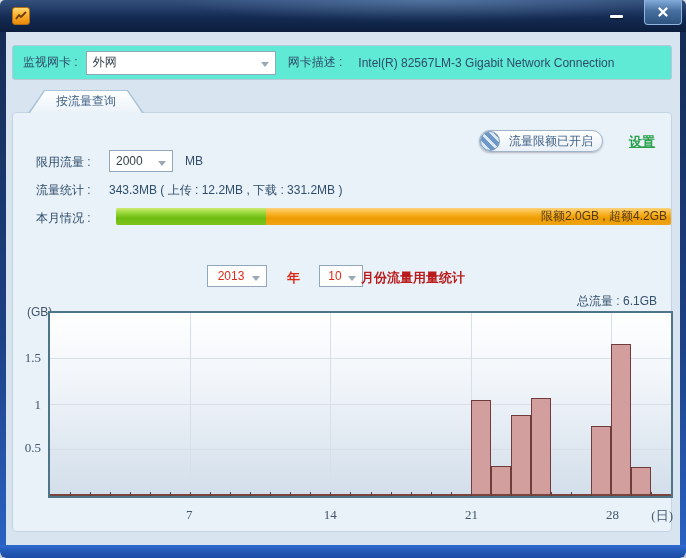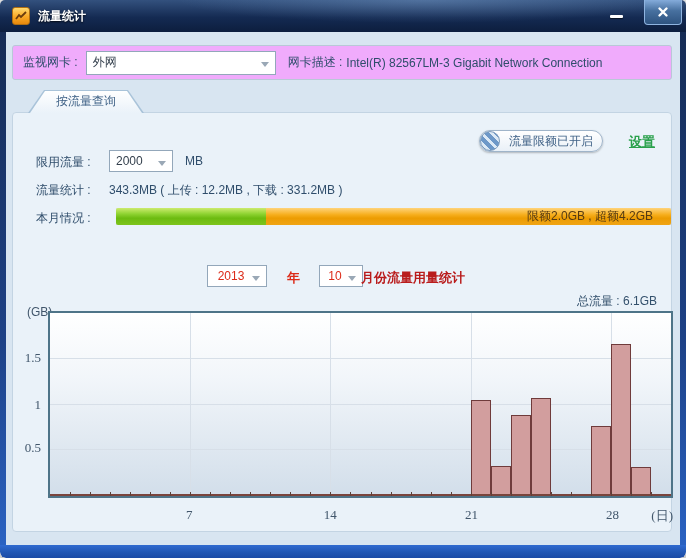--- a/index.html
+++ b/index.html
@@ -25,31 +25,31 @@
   .win-title{position:absolute;left:38px;top:0;height:32px;line-height:32px;color:#ffffff;
     font-size:12px;font-weight:bold;text-shadow:0 1px 2px rgba(0,0,0,.8);}
   .btn-min{position:absolute;right:58px;top:8px;width:24px;height:16px;cursor:default;
     display:flex;align-items:center;justify-content:center;}
   .btn-min .dash{width:13px;height:3px;background:#fff;border-radius:1px;box-shadow:0 1px 1px rgba(0,0,0,.6);}
   .btn-close{position:absolute;right:4px;top:0;width:38px;height:25px;border-radius:0 0 4px 4px;
     background:linear-gradient(180deg,#84abda 0%,#47709f 45%,#2e5380 100%);
     border:1px solid #8fb4e0;border-top:none;display:flex;align-items:center;justify-content:center;}
 
   
-  .toolbar{position:absolute;left:6px;top:13px;width:660px;height:35px;background:#f0abfc;
+  .toolbar{position:absolute;left:6px;top:13px;width:660px;height:35px;background:#5eead4;
     border:1px solid #b9c8d7;border-radius:3px;display:flex;align-items:center;}
   .lbl{color:#2f4d6b;font-size:12px;}
   .select{position:relative;height:24px;background:#ffffff;border:1px solid #93a7ba;
     display:flex;align-items:center;padding:0 18px 0 6px;font-size:12px;color:#333f4c;}
   .select .arrow{position:absolute;right:6px;top:10px;width:0;height:0;
     border-left:4px solid transparent;border-right:4px solid transparent;border-top:5px solid #9aa8b6;}
   .nic-select{width:190px;margin-left:8px;}
   .toolbar .lbl.first{margin-left:10px;}
   .desc-label{margin-left:12px;}
-  .desc-value{color:#2f4d6b;font-size:12px;margin-left:4px;}
+  .desc-value{color:#2f4d6b;font-size:12px;margin-left:16px;}
 
   
   .tab{position:absolute;top:58px;height:23px;cursor:default;}
   .tab .shape,.tab .inner{position:absolute;}
   .tab .shape{inset:0;background:#a9c3d9;
     clip-path:polygon(16px 0,calc(100% - 16px) 0,100% 100%,0 100%);}
   .tab .inner{left:0;right:0;top:1px;bottom:0;
     clip-path:polygon(17px 0,calc(100% - 17px) 0,calc(100% - 2px) 100%,2px 100%);
     background:linear-gradient(180deg,#f3f9fd 0%,#d3e3f0 100%);}
   .tab.active .inner{background:linear-gradient(180deg,#ffffff 0%,#eaf2f9 100%);}
@@ -77,21 +77,21 @@
   
   .row-label{position:absolute;left:23px;font-size:12px;color:#2f4d6b;}
   .limit-select{position:absolute;left:96px;top:37px;width:64px;height:22px;}
   .limit-unit{position:absolute;left:172px;top:41px;font-size:12px;color:#2f4d6b;}
   .today-value{position:absolute;left:96px;top:69px;font-size:12px;color:#2f4d6b;white-space:nowrap;}
   .month-bar{position:absolute;left:103px;top:95px;width:555px;height:17px;border-radius:2px;
     overflow:hidden;display:flex;box-shadow:inset 0 0 1px rgba(0,0,0,.35);}
   .month-bar .green{height:100%;
     background:linear-gradient(180deg,#cdeb6e 0%,#8ed331 35%,#6cbb10 60%,#7ec41c 100%);}
   .month-bar .orange{flex:1;height:100%;text-align:right;font-size:12px;line-height:17px;
-    padding-right:18px;color:#553a12;white-space:nowrap;
+    padding-right:4px;color:#553a12;white-space:nowrap;
     background:linear-gradient(180deg,#ffd37a 0%,#f6ae1c 40%,#eC9c02 60%,#f0a414 100%);}
 
   
   .year-select{position:absolute;left:194px;top:152px;width:60px;height:22px;color:#dc2a18;}
   .month-select{position:absolute;left:306px;top:152px;width:44px;height:22px;color:#dc2a18;}
   .select.red{color:#dc2a18;justify-content:center;}
   .period-year-suffix{position:absolute;left:274px;top:156px;font-size:13px;font-weight:bold;color:#dc2a18;}
   .period-title{position:absolute;left:348px;top:156px;font-size:13px;font-weight:bold;color:#b91c1c;}
 
   
@@ -120,21 +120,20 @@
 <body>
 
 <div class="window">
 
   <div class="titlebar">
     <div class="app-icon">
       <svg width="12" height="10" viewBox="0 0 12 10">
         <polyline points="1,8 4,4 6,6 11,1" stroke="#6b3d0e" stroke-width="1.8" fill="none"></polyline>
       </svg>
     </div>
-    <span class="win-title">流量统计</span>
     <div class="btn-min">
       <span class="dash"></span>
     </div>
     <div class="btn-close">
       <svg width="12" height="12" viewBox="0 0 12 12">
         <path d="M2.5 2.5 L9.5 9.5 M9.5 2.5 L2.5 9.5" stroke="#ffffff" stroke-width="2.4" stroke-linecap="round"></path>
       </svg>
     </div>
   </div>
   <div class="frame-left"></div>

